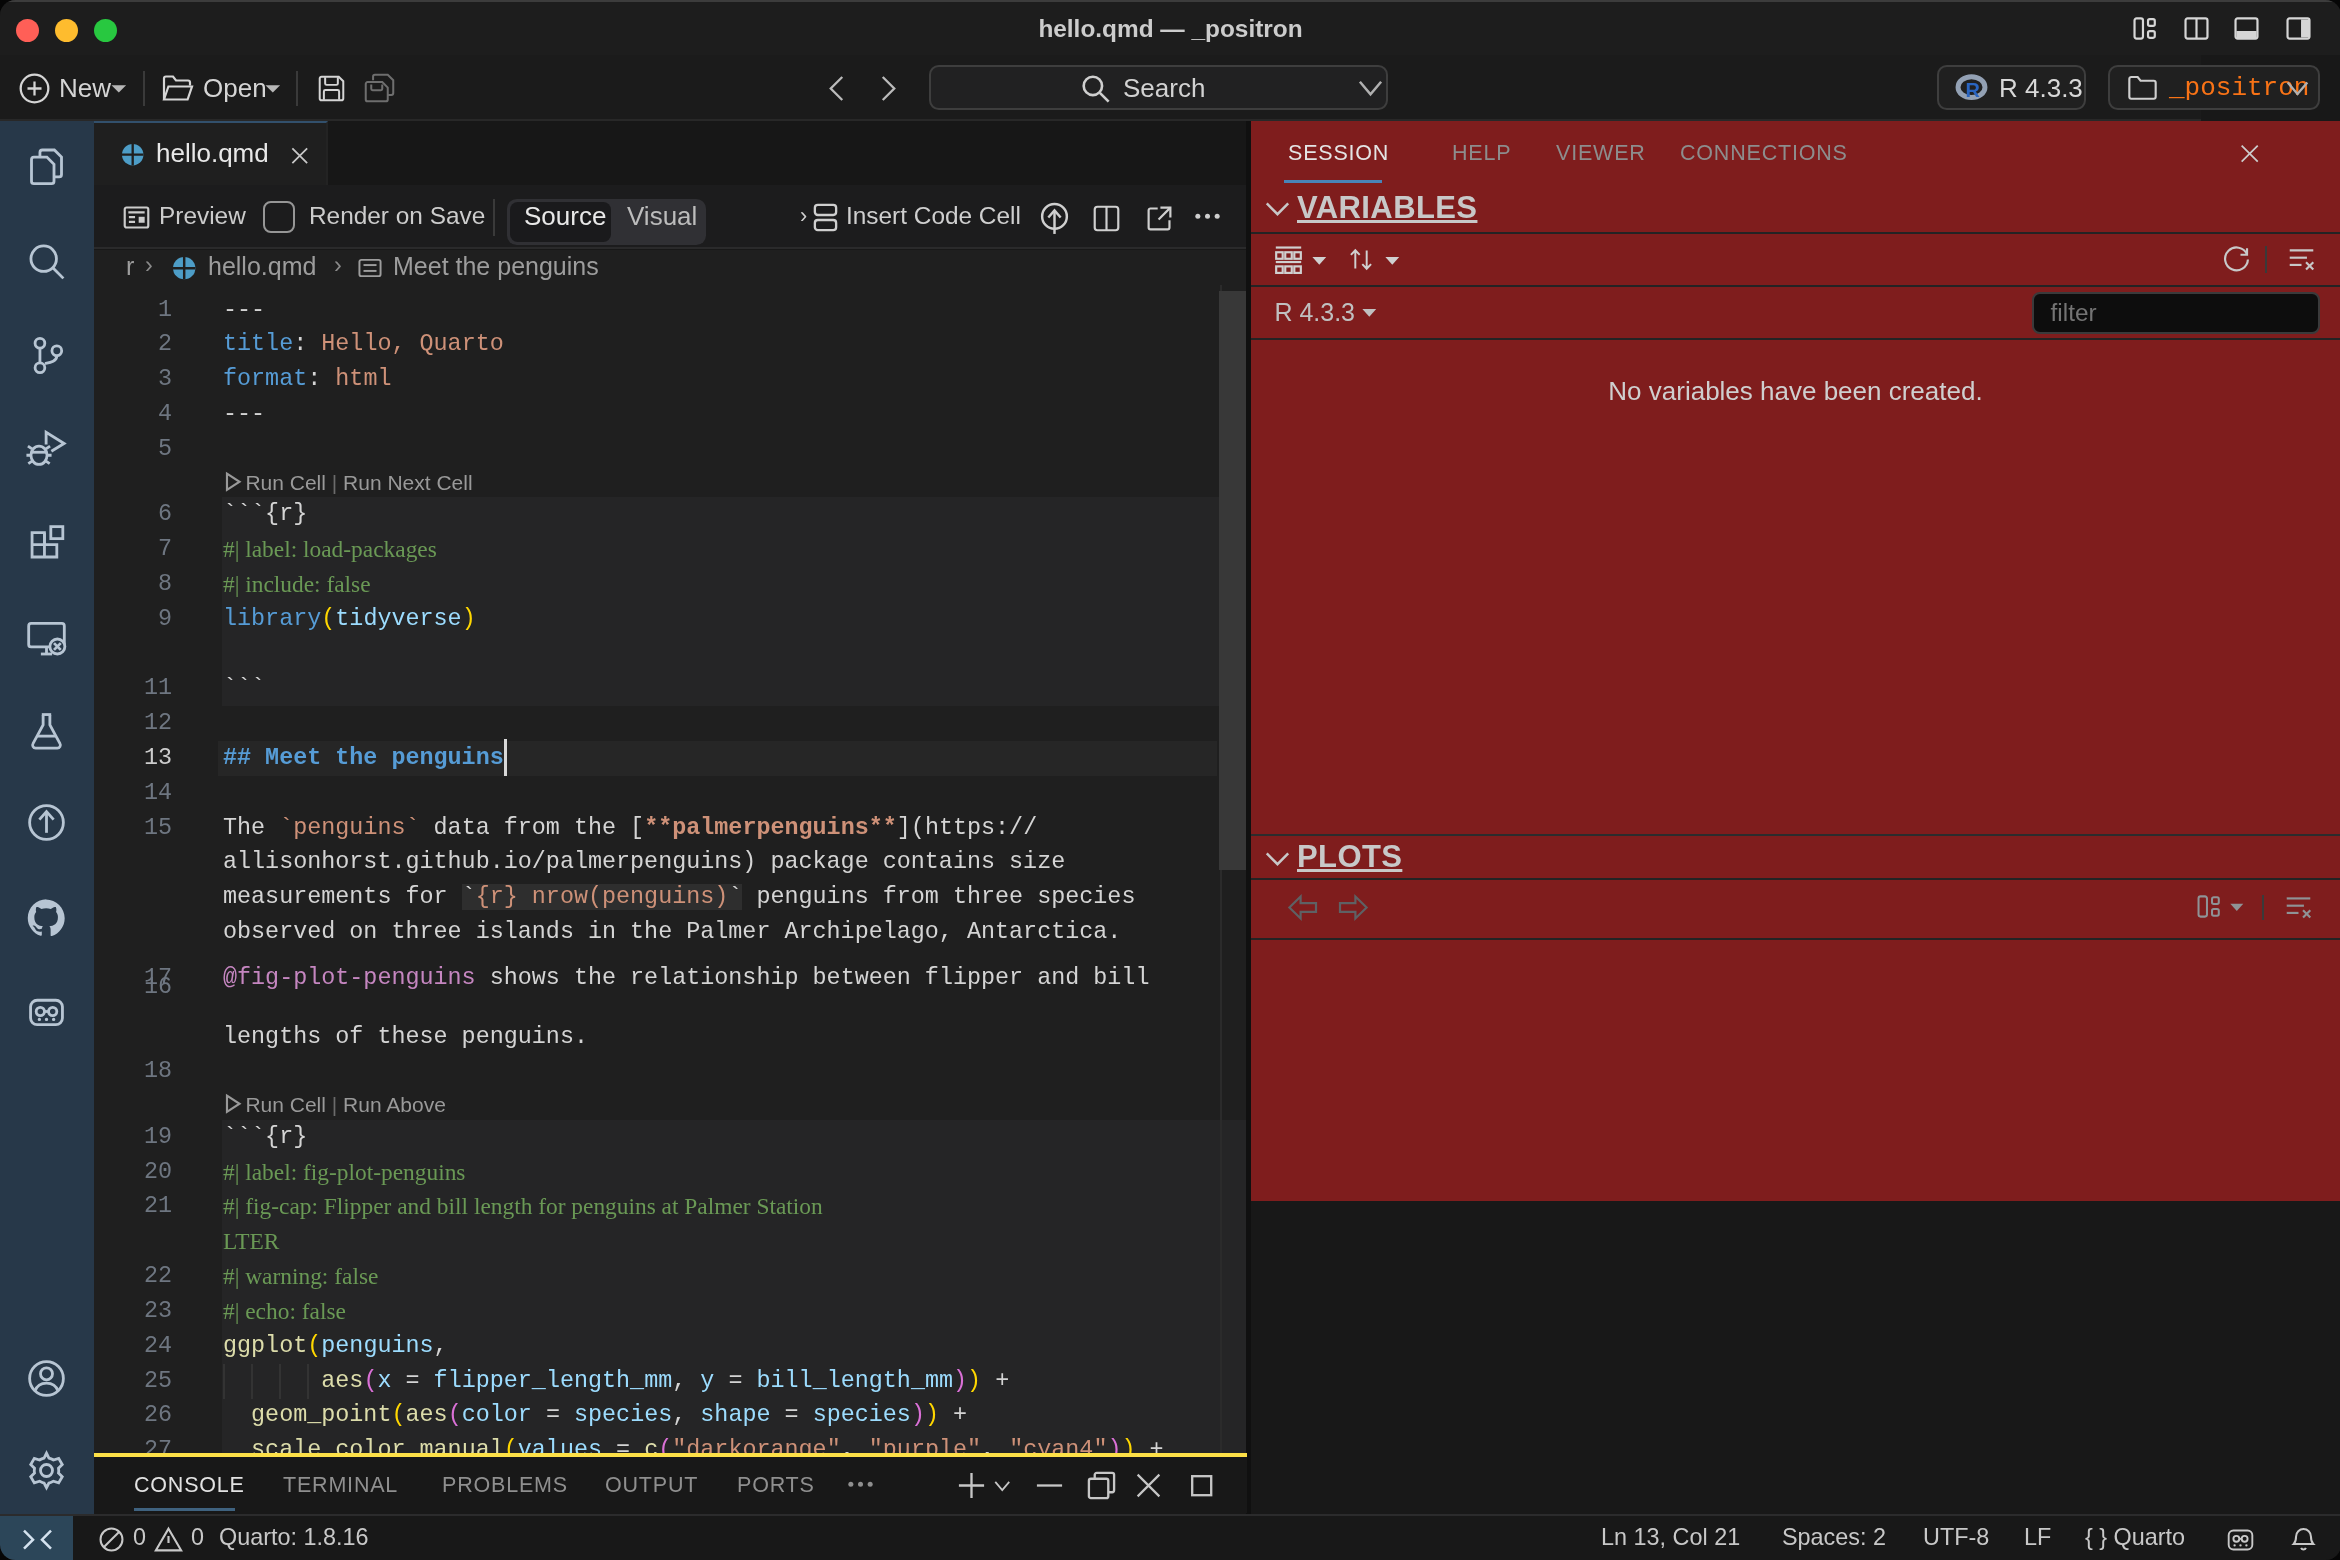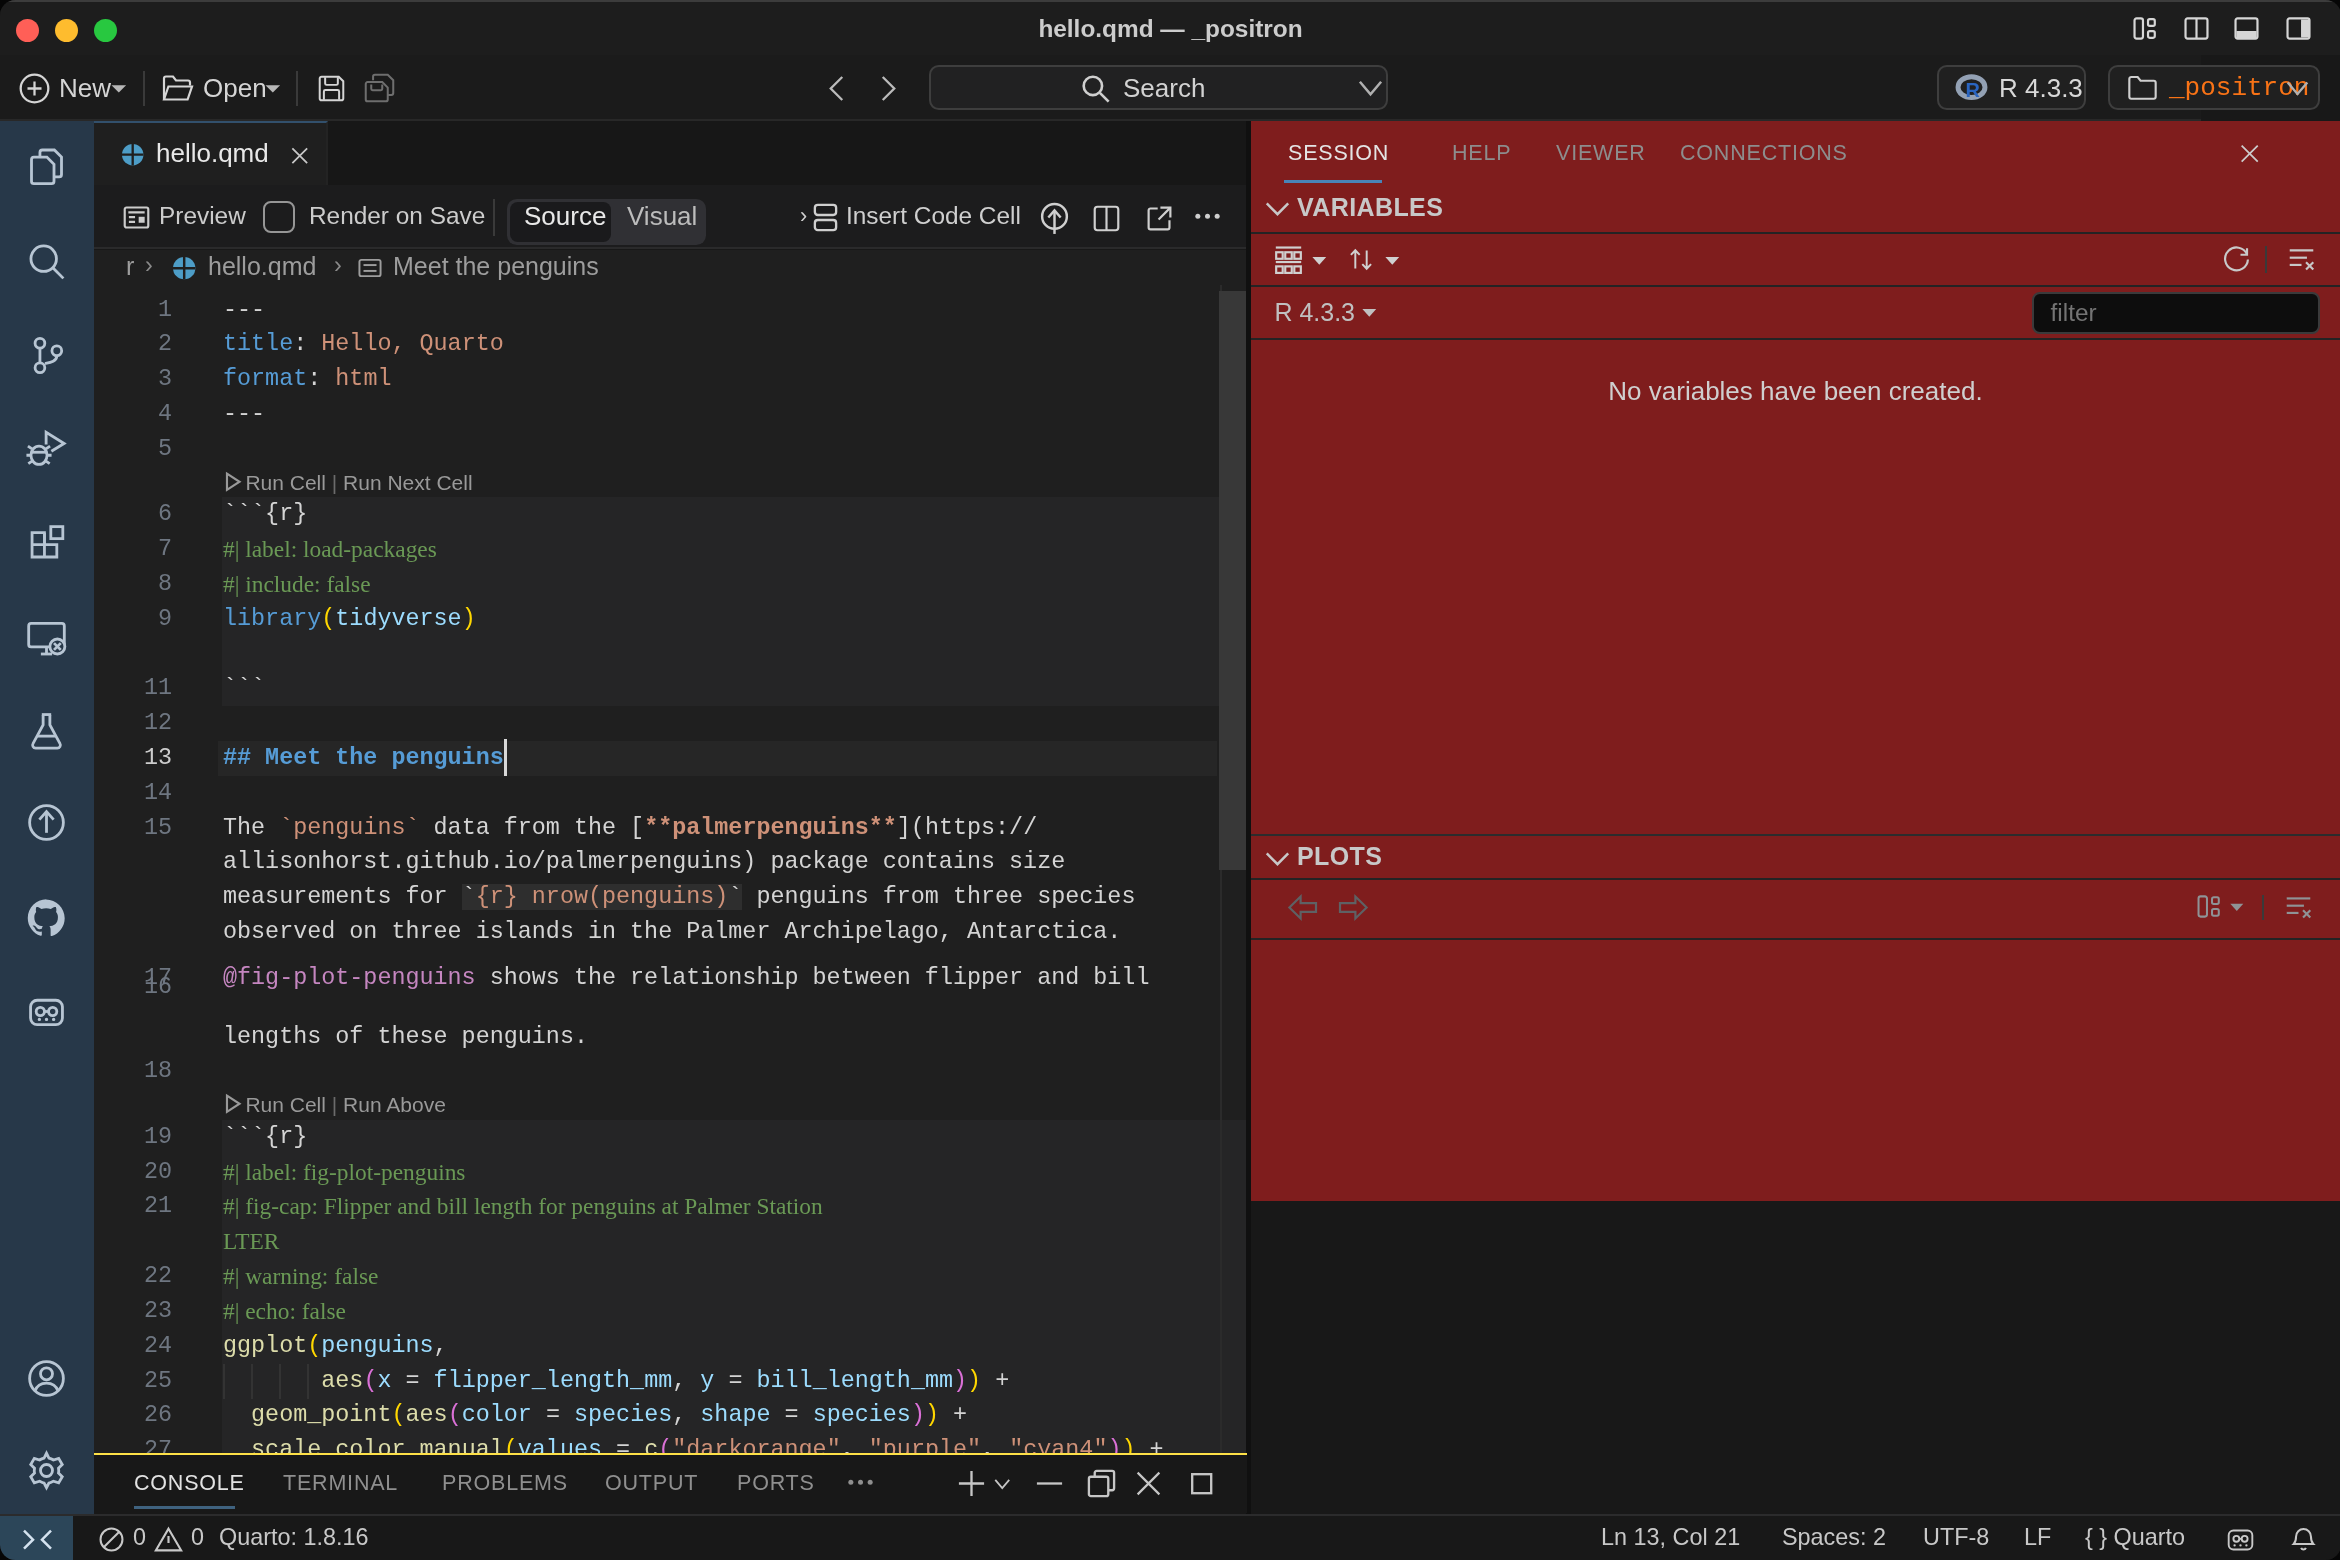--- a/index.html
+++ b/index.html
@@ -47,24 +47,24 @@
   .fy { color:#dcdcaa; }
   .lb { color:#9cdcfe; }
   .py { color:#ffd700; }
   .pp { color:#da70d6; }
   .pu { color:#c586c0; }
   .un { }
   
   #rpanel { position:absolute; left:1251px; top:121px; width:1089px; height:1080px; background:#7f1d1d; }
   #panelgap { position:absolute; left:1246px; top:121px; width:4.9px; height:1393px; background:#101010; }
   .ptab { position:absolute; top:0; height:64px; line-height:64px; font-size:21.5px; letter-spacing:0.8px; color:#8d8d8d; }
-  .sechead { color:#c8c8c8; font-size:25px; font-weight:700; letter-spacing:0.4px; }
+  .sechead { color:#c8c8c8; font-size:31px; font-weight:700; letter-spacing:0.4px;text-decoration:underline; }
   
   #bpanel { position:absolute; left:94px; top:1453px; width:1153px; height:60px; background:#181818;
-            border-top:2px solid #fde047; }
+            border-top:4px solid #fde047; }
   .btab { position:absolute; top:0; height:59px; line-height:57px; font-size:21.5px; letter-spacing:0.8px; color:#8f8f8f; }
   
   #statusbar { position:absolute; left:0; top:1514px; width:2341px; height:47px; background:#181818;
                border-top:2px solid #2b2b2c; color:#c8c8c8; font-size:23.4px; }
   .st { position:absolute; top:0; height:45px; line-height:43px; }
 </style>
 </head>
 <body>
 <div id="win">
 <div id="titlebar">

